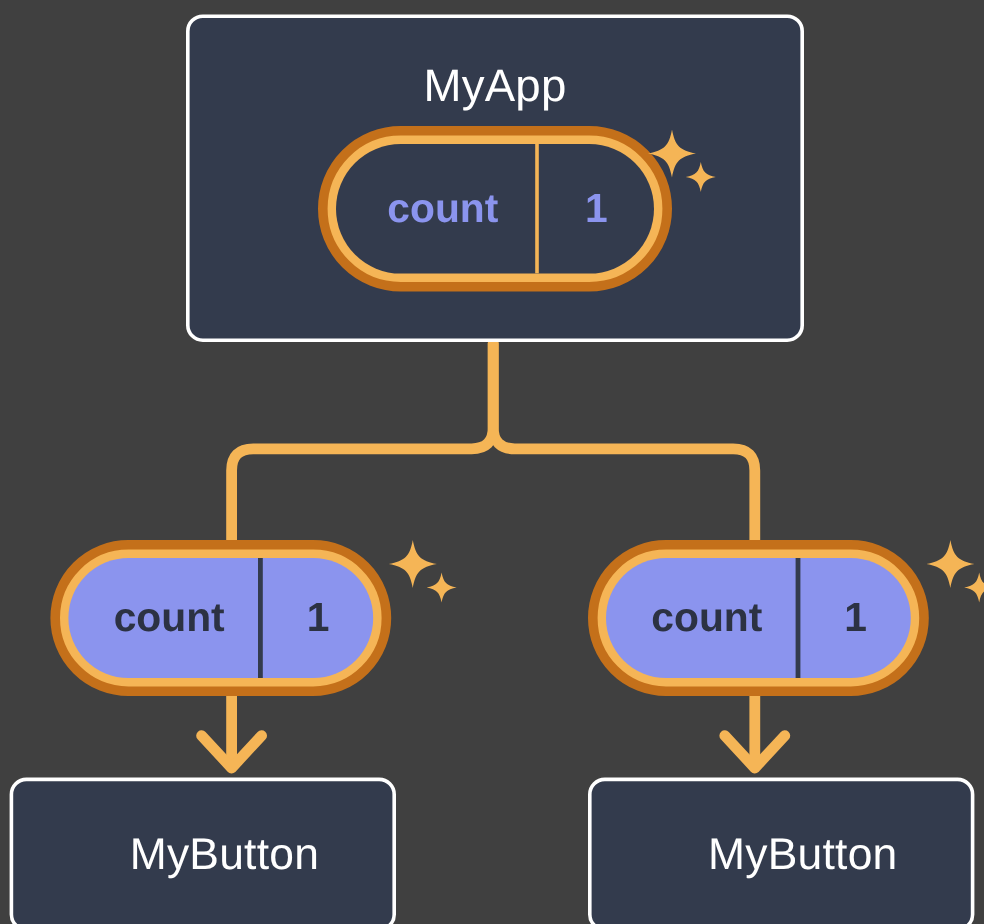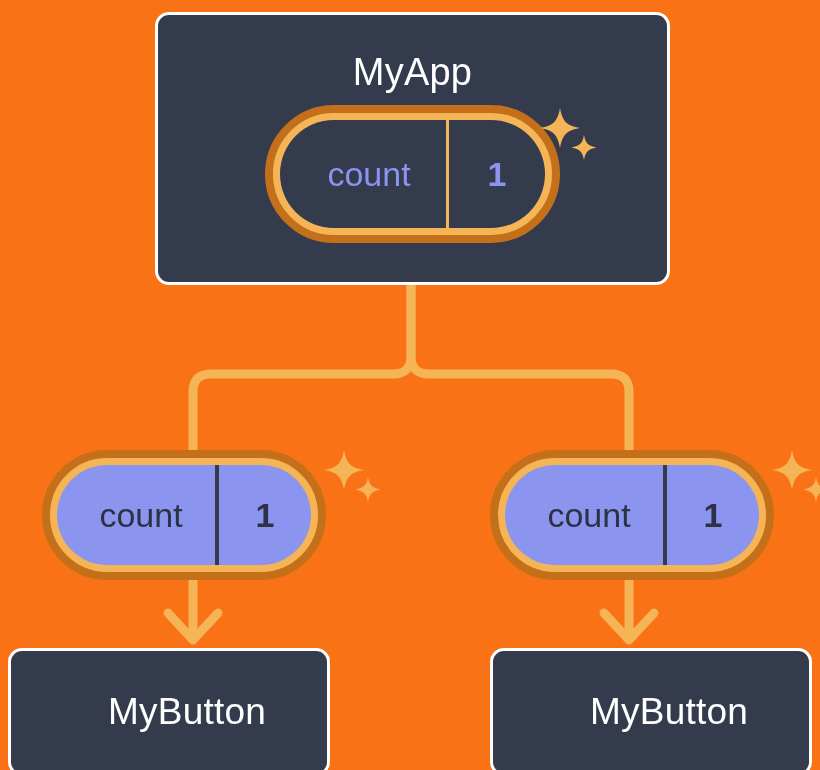--- a/index.html
+++ b/index.html
@@ -11,21 +11,21 @@
     width: 820px;
     height: 770px;
     background: #4a6168;
     font-family: "Liberation Sans", sans-serif;
     overflow: hidden;
   }
   #stage {
     position: relative;
     width: 820px;
     height: 770px;
-    background: #f97316;
+    background: #404040;
   }
 
   
   #connectors {
     position: absolute;
     left: 0;
     top: 0;
     width: 820px;
     height: 770px;
     pointer-events: none;
@@ -88,21 +88,21 @@
     align-items: stretch;
     border-radius: 999px;
     overflow: hidden;
   }
   .pill-name, .pill-value {
     display: flex;
     align-items: center;
     justify-content: center;
     white-space: nowrap;
   }
-  .pill-name  { flex: 1 1 auto; font-size: 34px; font-weight: 400; }
+  .pill-name  { flex: 1 1 auto; font-size: 34px; font-weight: 700; }
   .pill-value { flex: 0 0 auto; font-size: 34px; font-weight: 700; }
 
   
   #pill-myapp {
     left: 265px;
     top: 105px;
     width: 295px;
     height: 138px;
   }
   #pill-myapp .pill-inner   { background: #333b4d; }

